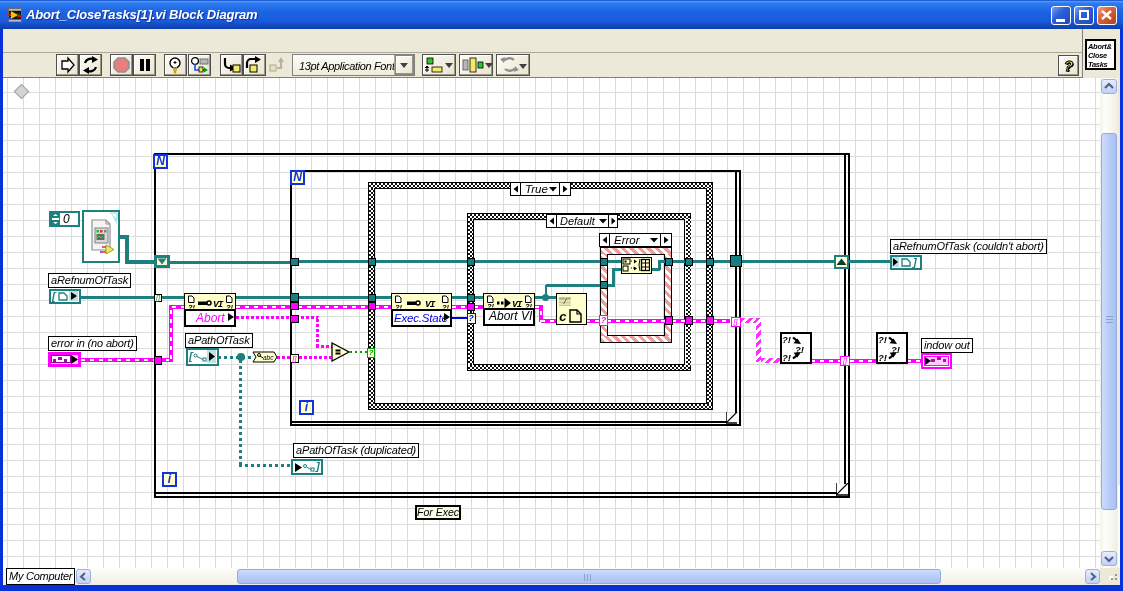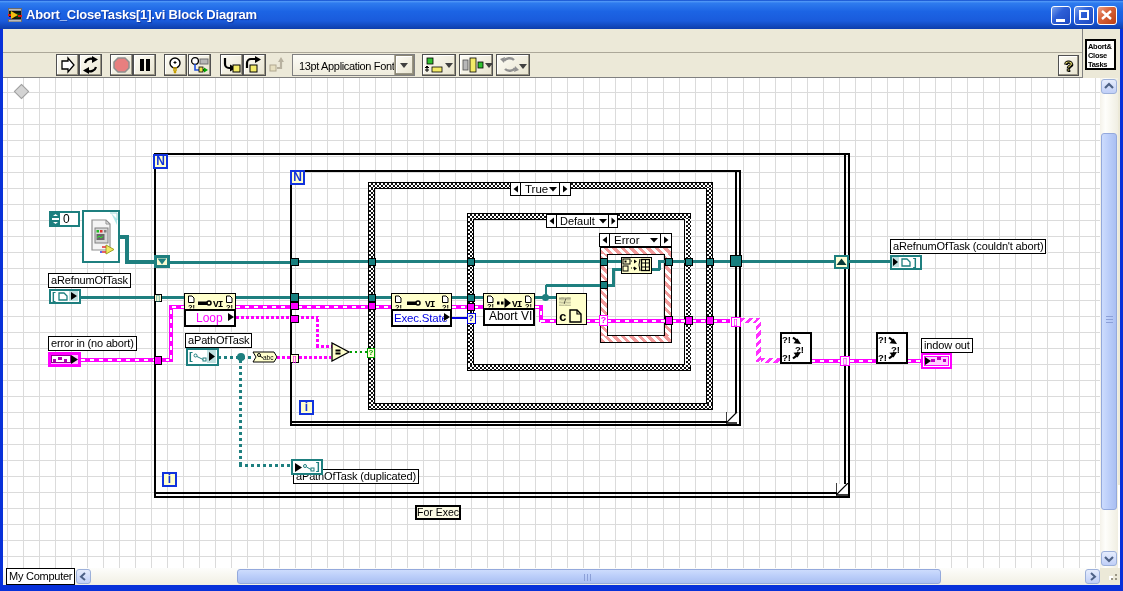--- a/index.html
+++ b/index.html
@@ -1,16 +1,16 @@
 <!DOCTYPE html>
 <html><head><meta charset="utf-8">
 <style>
 html,body{margin:0;padding:0;}
 body{width:1123px;height:591px;overflow:hidden;font-family:"Liberation Sans",sans-serif;}
-#win{position:absolute;left:0;top:0;width:1123px;height:485px;background:#ECE9D8;}
+#win{position:absolute;left:0;top:0;width:1123px;height:485px;background:#ECE9D8;font-style:italic;}
 #win div,#win svg{position:absolute;box-sizing:border-box;}
 #win u{text-decoration:underline;}
 .lbl{background:#fff;border:1px solid #000;color:#000;font-size:11px;letter-spacing:-0.15px;line-height:13px;padding:0 2px;white-space:nowrap;}
 .wire{background:#1E7F7F;}
 .ew{background-color:#FF00FF;background-image:repeating-linear-gradient(90deg,#fff 0 4px,rgba(0,0,0,0) 4px 9px);background-size:9px 2px;background-repeat:repeat-x;background-position:0 1px;height:4px;}
 .ewv{background-color:#FF00FF;background-image:repeating-linear-gradient(0deg,#fff 0 4px,rgba(0,0,0,0) 4px 9px);background-size:2px 9px;background-repeat:repeat-y;background-position:1px 0;width:4px;}
 .hw{background:repeating-linear-gradient(135deg,#FF30FF 0 3px,#fff 3px 6px);}
 .sw{background-image:repeating-linear-gradient(90deg,#FF00FF 0 3px,rgba(0,0,0,0) 3px 5px);height:3px;}
 .swv{background-image:repeating-linear-gradient(0deg,#FF00FF 0 3px,rgba(0,0,0,0) 3px 5px);width:3px;}
 .pw{background-image:repeating-linear-gradient(90deg,#1E7F7F 0 3px,rgba(0,0,0,0) 3px 6px);height:3px;}
@@ -460,21 +460,21 @@
       <div style="left:-1px;top:-1px;width:50px;height:17px;background:#FFFFCC;border-bottom:2px solid #000;"></div>
       <svg style="position:absolute;left:0px;top:0px;" width="48" height="16">
         <path d="M2.5,1 h3.5 l2,2 v4.5 h-5.5 z" fill="#fff" stroke="#000"></path>
         <text x="2" y="15" font-size="7.5" font-weight="bold" fill="#000">?!</text>
         <rect x="12" y="6.5" width="9" height="3.5" fill="#000"></rect>
         <circle cx="23" cy="8" r="2" fill="none" stroke="#000" stroke-width="1.5"></circle>
         <text x="27" y="12" font-size="9.5" font-weight="bold" fill="#000" font-family="Liberation Mono" letter-spacing="-1">VI</text>
         <path d="M40.5,1 h3.5 l2,2 v4.5 h-5.5 z" fill="#fff" stroke="#000"></path>
         <text x="40" y="15" font-size="7.5" font-weight="bold" fill="#000">?!</text>
       </svg>
-      <div style="left:10px;top:17px;font-size:12px;line-height:12px;color:#FF00FF;white-space:nowrap;">Loop</div>
+      <div style="left:10px;top:17px;font-size:12px;line-height:12px;color:#FF00FF;white-space:nowrap;">Abort</div>
       <svg style="position:absolute;left:41px;top:18px;" width="8" height="9">
           <polygon points="1,0 7,4 1,8" fill="#000"></polygon>
         </svg>
     </div>
 
     <div class="lbl" style="left:185px;top:333px;height:15px;">aPathOfTask</div>
     <div style="left:186px;top:348px;width:33px;height:18px;border:2.5px solid #1E7F7F;background:#fff;">
       <span style="position:absolute;left:1px;top:0px;color:#1E7F7F;font-size:11px;font-weight:bold;">[</span>
       <svg style="position:absolute;left:5px;top:3px;" width="14" height="9">
           <circle cx="2.5" cy="2.5" r="1.5" fill="none" stroke="#1E7F7F"></circle>
@@ -597,21 +597,21 @@
     <div style="left:921px;top:353px;width:31px;height:16px;border:2px solid #FF00FF;background:#fff;">
       <div style="left:1px;top:1px;width:25px;height:10px;border:1px solid #FF00FF;background:#FFD0FF;"></div>
       <svg style="position:absolute;left:1px;top:2px;" width="8" height="9">
           <polygon points="1,0 7,4 1,8" fill="#000"></polygon>
         </svg>
       <div style="left:8px;top:4px;width:4px;height:3px;background:#C000C0;"></div>
       <div style="left:14px;top:2px;width:4px;height:3px;background:#C000C0;"></div>
       <div style="left:20px;top:4px;width:3px;height:3px;background:#C000C0;"></div>
     </div>
 
-    <div class="lbl" style="left:293px;top:443px;height:15px;margin-top:26px;">aPathOfTask (duplicated)</div>
+    <div class="lbl" style="left:293px;top:443px;height:15px;">aPathOfTask (duplicated)</div>
     <div style="left:291px;top:459px;width:32px;height:16px;border:2px solid #1E7F7F;background:#fff;">
       <svg style="position:absolute;left:1px;top:2px;" width="10" height="11">
           <polygon points="1,0 8,4.5 1,9" fill="#000"></polygon>
         </svg>
       <svg style="position:absolute;left:10px;top:3px;" width="12" height="8">
           <circle cx="2" cy="2" r="1.5" fill="none" stroke="#1E7F7F"></circle>
           <path d="M3.5,3 L8,5.5" stroke="#1E7F7F"></path>
           <rect x="8" y="4" width="3" height="3" fill="none" stroke="#1E7F7F"></rect>
         </svg>
       <span style="position:absolute;left:23px;top:-1px;color:#1E7F7F;font-size:11px;font-weight:bold;">]</span>

